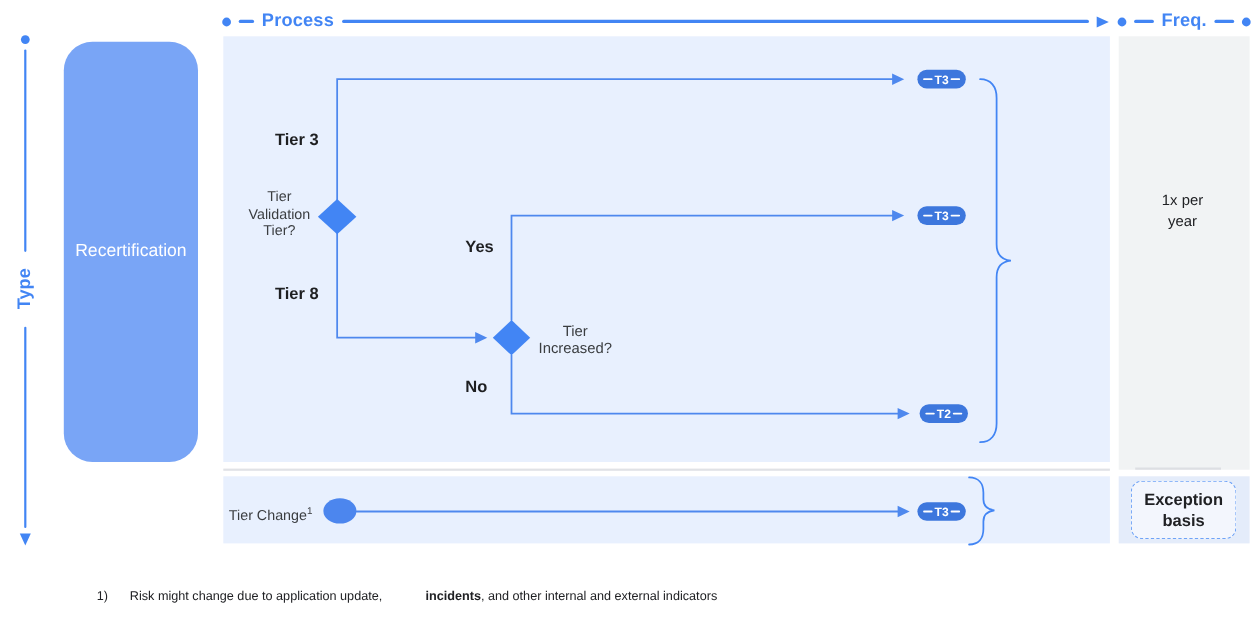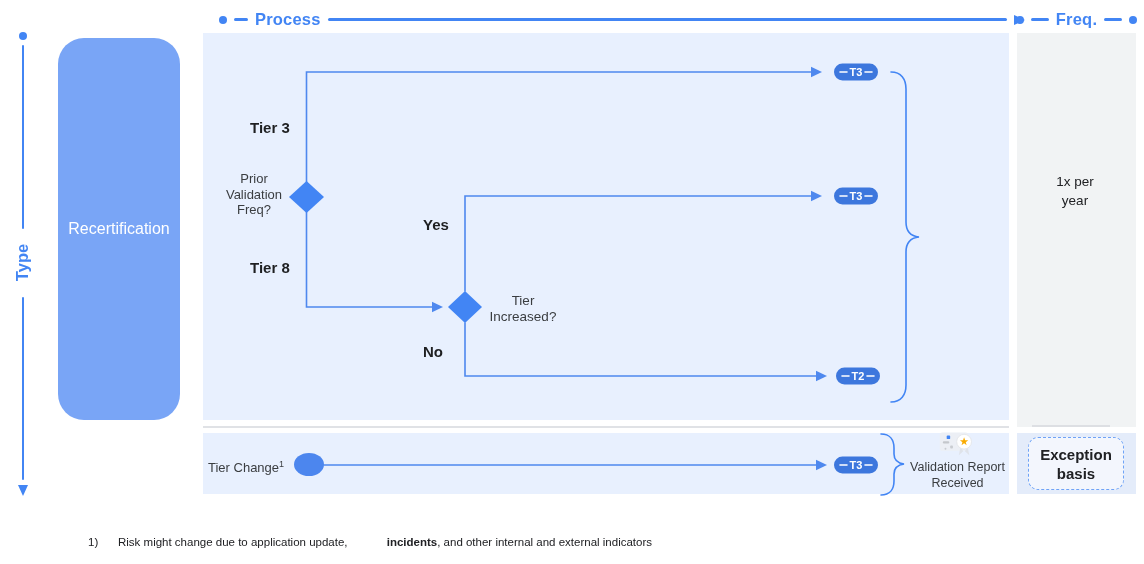--- a/index.html
+++ b/index.html
@@ -7,21 +7,21 @@
   .canvas { position:relative; width:1144px; height:564px; background:#fff; overflow:hidden; }
 
   
   .axis { position:absolute; display:flex; align-items:center; gap:7px; color:#4285F4; }
   .axis-label { font-size:16.5px; font-weight:700; letter-spacing:.2px; white-space:nowrap; }
   .dot { width:8px; height:8px; border-radius:50%; background:#4285F4; flex:none; }
   .seg { height:2.5px; background:#4285F4; border-radius:2px; flex:none; }
   .seg-grow { flex:1 1 auto; }
   .arr-right { width:0; height:0; border-left:11px solid #4285F4; border-top:5.5px solid transparent; border-bottom:5.5px solid transparent; flex:none; }
   .arr-down { width:0; height:0; border-top:11px solid #4285F4; border-left:5.5px solid transparent; border-right:5.5px solid transparent; flex:none; }
-  .process-axis { left:219px; top:11px; width:806px; height:17px; }
+  .process-axis { left:202px; top:11px; width:806px; height:17px; }
   .process-axis .seg-lead { width:14px; }
   .freq-axis { left:1016px; top:11px; width:121px; height:17px; }
   .type-axis { left:8px; top:32px; width:30px; height:464px; flex-direction:column; gap:5px; }
   .type-axis .vseg { width:2.5px; height:auto; flex:1 1 auto; background:#4285F4; border-radius:2px; }
   .vlabel-box { height:58px; display:flex; align-items:center; justify-content:center; }
   .vlabel { transform:rotate(-90deg); font-size:16.5px; font-weight:700; white-space:nowrap; }
 
   
   .recert-box { position:absolute; left:58px; top:38px; width:122px; height:382px; background:#79A5F6; border-radius:26px; display:flex; align-items:center; justify-content:center; }
   .recert-box span { color:#fff; font-size:16px; font-weight:500; }
@@ -151,43 +151,29 @@
       <path class="pill-tick" d="M 840 465 L 847 465 M 865 465 L 872 465"></path>
       <text class="badge-label" x="856" y="469">T3</text>
     </g>
 
     <path class="brace" d="M 891 72 C 901 72 906 79 906 89 L 906 222 C 906 230 909 236 919 237 C 909 238 906 244 906 252 L 906 385 C 906 395 901 402 891 402"></path>
     <path class="brace" d="M 881 434 C 890 434 894 440 894 448 L 894 454 C 894 459 897 463 904 464 C 897 465 894 469 894 474 L 894 481 C 894 489 890 495 881 495"></path>
   </svg>
 
   <div class="lbl strong tier3-lbl">Tier 3</div>
   <div class="lbl strong tier2-lbl">Tier 8</div>
-  <div class="lbl center priorq-lbl">Prior Validation Freq?</div>
+  <div class="lbl center priorq-lbl">Tier Validation Tier?</div>
   <div class="lbl strong yes-lbl">Yes</div>
   <div class="lbl strong no-lbl">No</div>
   <div class="lbl center tierincq-lbl">Tier Increased?</div>
   <div class="lbl riskchange-lbl">
     <span>Tier Change</span><sup>1</sup>
   </div>
 
 
-  <div class="annot annot-bot">
-    <svg width="40" height="32" viewBox="0 0 46 36">
-      <rect x="2" y="6" width="33" height="21" rx="3" fill="#ECEFF5"></rect>
-      <rect x="10" y="9.5" width="4" height="4" rx="1" fill="#4285F4"></rect>
-      <rect x="5.5" y="16" width="7.5" height="2.6" rx="1.3" fill="#C4C7CC"></rect>
-      <rect x="14" y="21" width="3.2" height="3.2" rx="1" fill="#C9CCD1"></rect>
-      <rect x="7.5" y="23.5" width="2.2" height="2.2" rx="1" fill="#C9CCD1"></rect>
-      <polygon points="26,22 24,32 29,27.5" fill="#DFE3EA"></polygon>
-      <polygon points="34,22 36,32 31,27.5" fill="#DFE3EA"></polygon>
-      <circle cx="30" cy="16.5" r="8.5" fill="#FFFFFF" stroke="#E2E4E8" stroke-width="1"></circle>
-      <path fill="#F9AB00" transform="translate(30,16.5)" d="M0,-5 L1.18,-1.55 L4.76,-1.55 L1.9,0.6 L2.94,4.05 L0,1.9 L-2.94,4.05 L-1.9,0.6 L-4.76,-1.55 L-1.18,-1.55 Z"></path>
-    </svg>
-    <div class="txt">Validation Report Received</div>
-  </div>
 
   <div class="lbl center yearly-lbl">1x per year</div>
   <div class="exception-box">
     <span>Exception basis</span>
   </div>
 
   <div class="footnote">
     <span class="fn-marker">1)</span>
     <span><span>Risk might change due to application update, </span><b>incidents</b><span>, and other internal and external indicators</span></span>
   </div>

